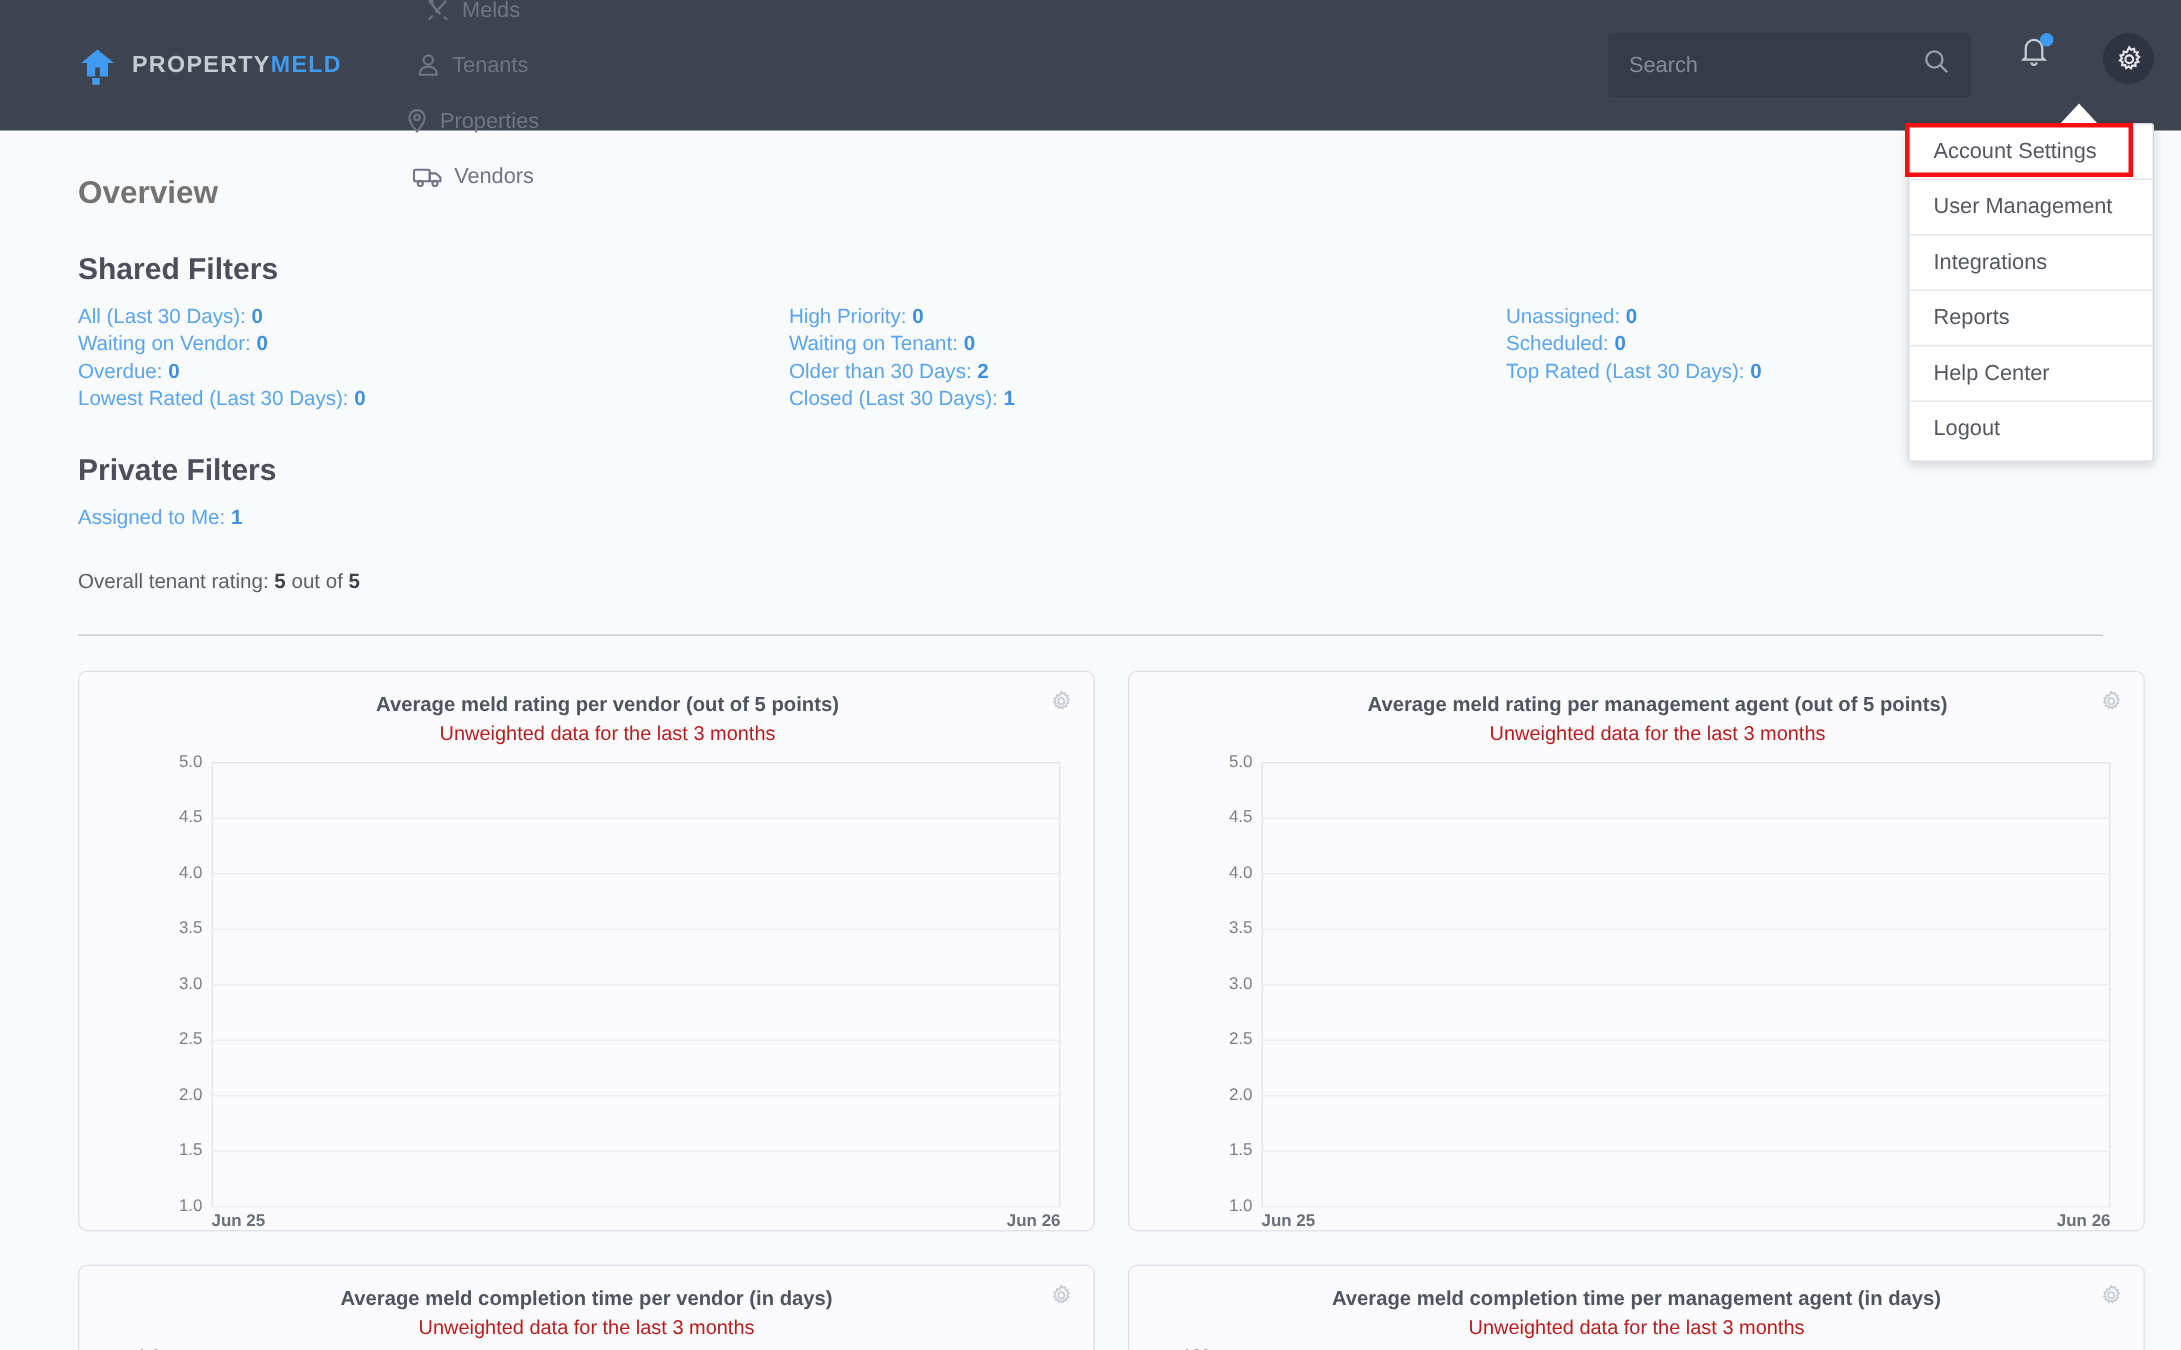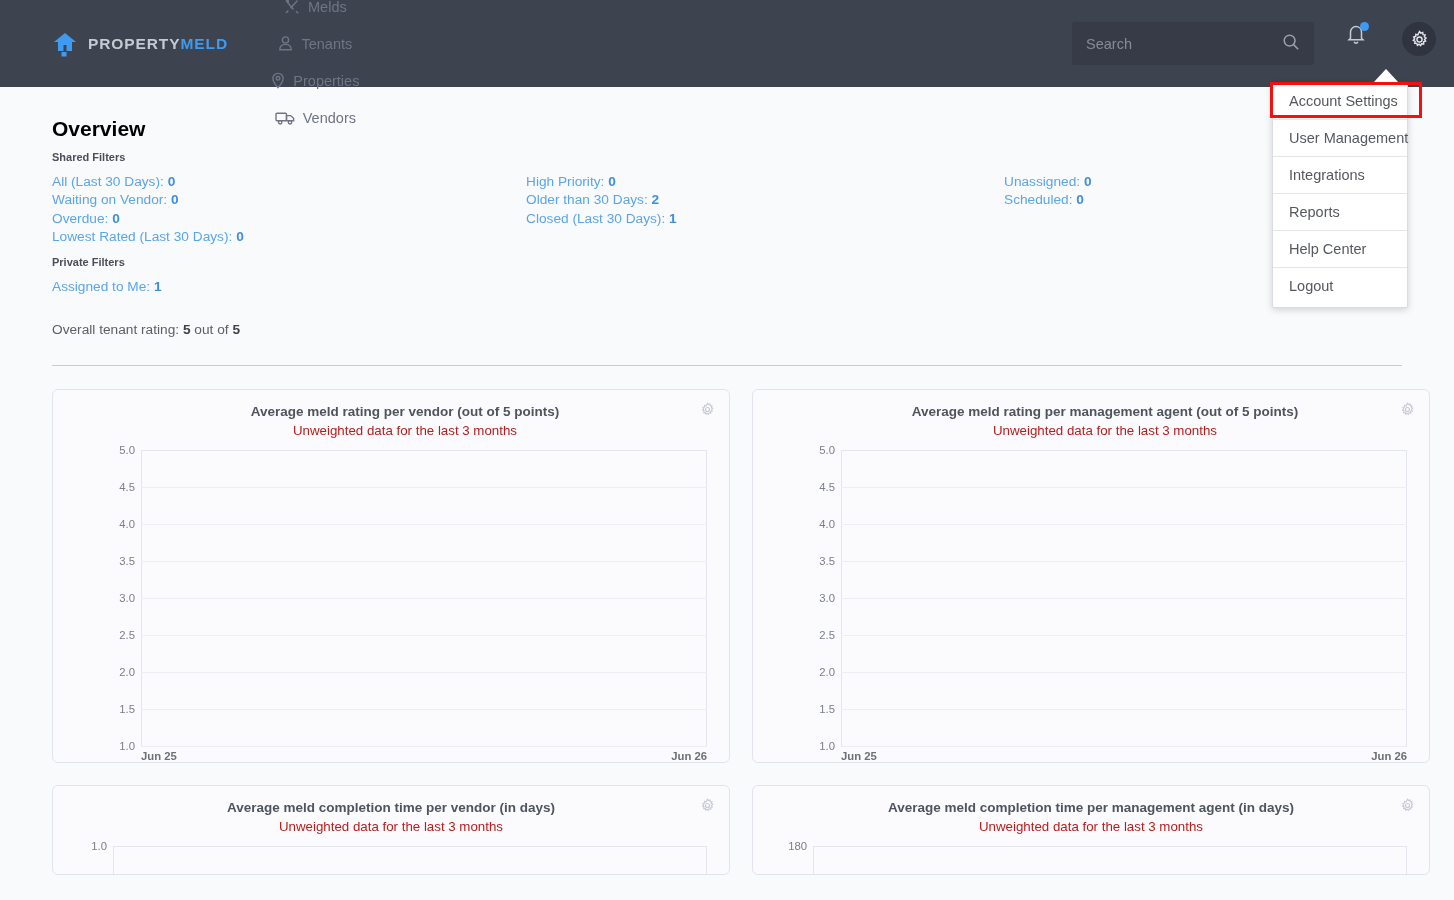--- a/index.html
+++ b/index.html
@@ -89,21 +89,21 @@
     border-left: 13px solid transparent;
     border-right: 13px solid transparent;
     border-bottom: 14px solid #ffffff;
     z-index: 40;
   }
 
   
   .dropdown {
     position: absolute;
     top: 82px; left: 1272px;
-    width: 136px;
+    width: 164px;
     background: #ffffff;
     border: 1px solid #d9dce2;
     border-radius: 2px;
     box-shadow: 0 2px 7px rgba(0,0,0,0.16);
     z-index: 35;
     padding-bottom: 3px;
   }
   .dd-item {
     padding: 10px 16px;
     font-size: 14.5px;
@@ -120,28 +120,28 @@
     border: 3px solid #f50f0f;
     z-index: 45;
     pointer-events: none;
   }
 
   
   .main { padding: 0 52px; position: relative; }
   .page-title {
     font-size: 21px;
     font-weight: bold;
-    color: #000000;
+    color: #737373;
     padding-top: 30px;
   }
   .section-title {
-    font-size: 11px;
+    font-size: 20px;
     font-weight: bold;
     color: #4a4f5a;
-    margin-top: 10px;
+    margin-top: 28px;
     margin-bottom: 10px;
   }
   .filter-grid {
     display: grid;
     grid-template-columns: 458px 462px auto;
     gap: 16px;
   }
   .filter-col { }
   .filter-link {
     font-size: 13.7px;
@@ -366,26 +366,28 @@
 
   <div class="filter-grid">
     <div class="filter-col">
       <a class="filter-link"><span>All (Last 30 Days):</span> <b>0</b></a>
       <a class="filter-link"><span>Waiting on Vendor:</span> <b>0</b></a>
       <a class="filter-link"><span>Overdue:</span> <b>0</b></a>
       <a class="filter-link"><span>Lowest Rated (Last 30 Days):</span> <b>0</b></a>
     </div>
     <div class="filter-col">
       <a class="filter-link"><span>High Priority:</span> <b>0</b></a>
+      <a class="filter-link"><span>Waiting on Tenant:</span> <b>0</b></a>
       <a class="filter-link"><span>Older than 30 Days:</span> <b>2</b></a>
       <a class="filter-link"><span>Closed (Last 30 Days):</span> <b>1</b></a>
     </div>
     <div class="filter-col">
       <a class="filter-link"><span>Unassigned:</span> <b>0</b></a>
       <a class="filter-link"><span>Scheduled:</span> <b>0</b></a>
+      <a class="filter-link"><span>Top Rated (Last 30 Days):</span> <b>0</b></a>
     </div>
   </div>
 
   <div class="section-title">Private Filters</div>
 
   <div class="filter-grid">
     <div class="filter-col">
       <a class="filter-link"><span>Assigned to Me:</span> <b>1</b></a>
     </div>
     <div class="filter-col"></div>

